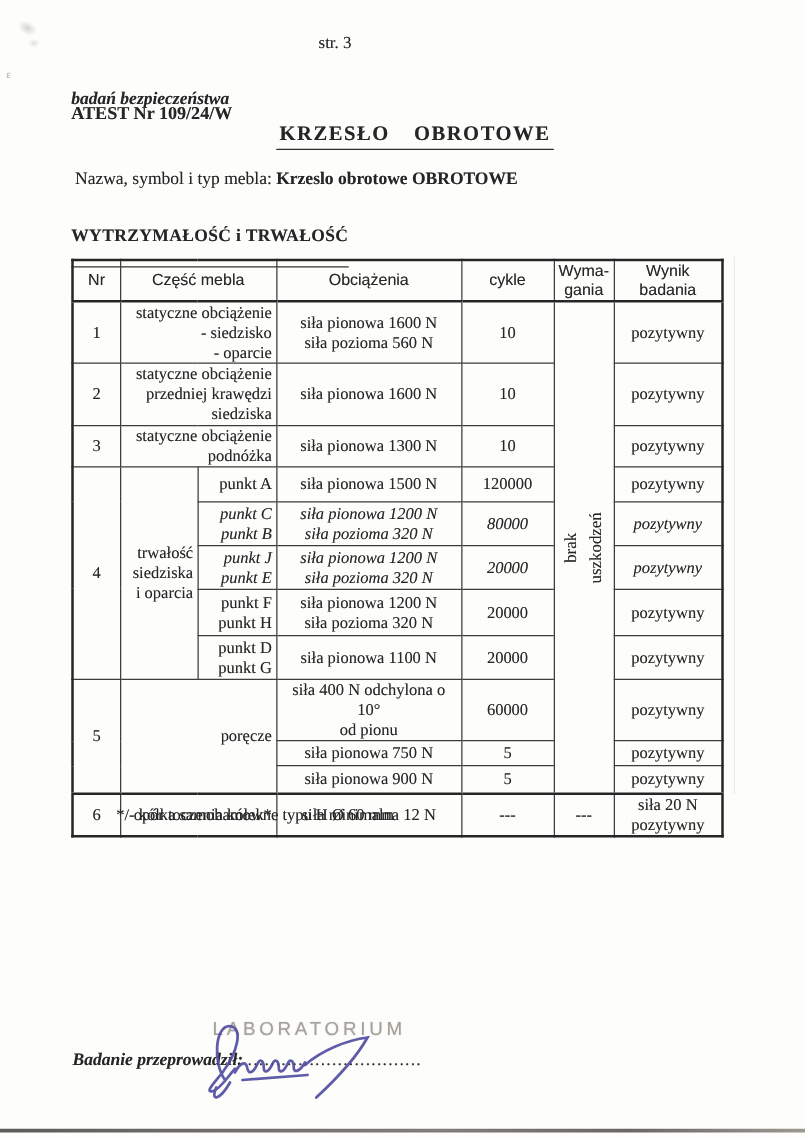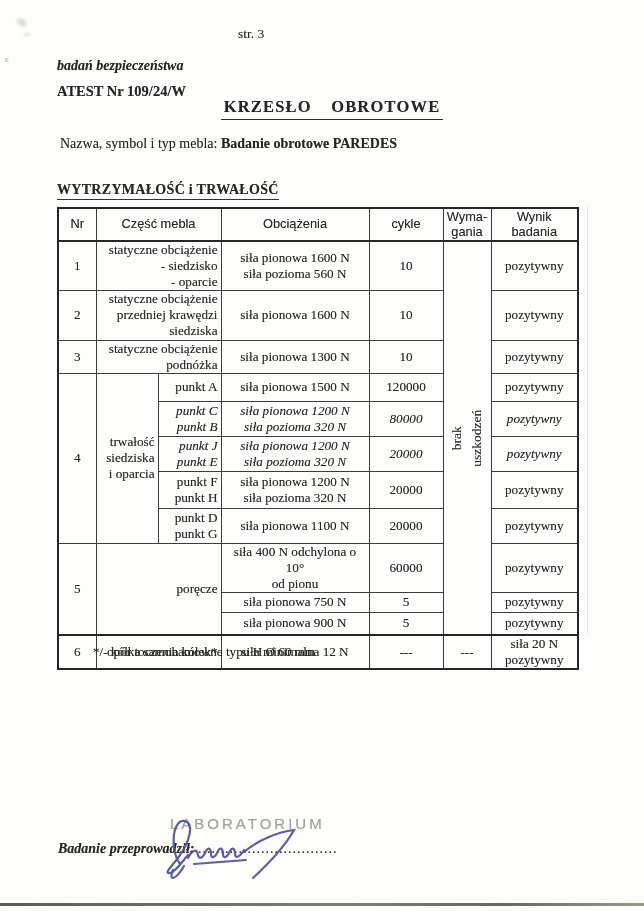--- a/index.html
+++ b/index.html
@@ -4,35 +4,35 @@
 <style>
   html,body{margin:0;padding:0;}
   body{
     width:644px;height:911px;background:#fdfdfb;overflow:hidden;
     font-family:"Liberation Serif", serif;color:#262626;
   }
   .page{position:absolute;left:0;top:0;width:644px;height:911px;
     text-shadow:0 0 .4px rgba(50,50,50,.45);}
 
   
-  .page-num{position:absolute;left:238px;top:26px;width:60px;
+  .page-num{position:absolute;left:238px;top:26px;width:60px;text-align:center;
     font-size:13.5px;}
   .atest-no{position:absolute;left:57px;top:40px;font-size:14.5px;font-weight:bold;margin-top:43px;}
-  .atest-sub{position:absolute;left:57px;top:58px;font-size:14px;font-style:italic;font-weight:600;}
+  .atest-sub{position:absolute;left:57px;top:72px;font-size:14px;font-style:italic;font-weight:600;}
 
   .title-wrap{position:absolute;left:0;right:0;top:97px;text-align:center;margin-left:20px;}
   .doc-title{display:inline-block;font-size:16.5px;font-weight:600;letter-spacing:1.2px;
     word-spacing:14px;border-bottom:1.6px solid #2e2e2e;padding:0 3px 2px 3px;}
 
   .subject{position:absolute;left:60px;top:136px;font-size:14px;}
   .subject .lbl{}
   .subject .val{font-weight:bold;}
 
   .section-heading{position:absolute;left:57px;top:182px;font-size:14px;font-weight:600;
-    letter-spacing:.3px;border-bottom:1.5px solid #333;padding-bottom:1px;}
+    letter-spacing:.3px;border-bottom:1.5px solid #333;padding-bottom:15px;}
 
   
   table.results{position:absolute;left:57px;top:207px;width:520px;
     border-collapse:collapse;table-layout:fixed;border:2px solid #262626;}
   .results td,.results th{border:1px solid #3c3c3c;padding:0 3px;overflow:hidden;
     vertical-align:middle;font-size:13px;line-height:1.22;color:#272727;}
   .results thead th{font-family:"Liberation Sans", sans-serif;font-weight:400;
     font-size:12.8px;border-bottom:2px solid #262626;text-align:center;line-height:1.15;}
   .results td{font-family:"Liberation Serif", serif;font-size:13.2px;}
   .ctr{text-align:center;}
@@ -84,21 +84,21 @@
   <div class="page-num">str. 3</div>
   <div class="atest-no">ATEST Nr 109/24/W</div>
   <div class="atest-sub">badań bezpieczeństwa</div>
 
   <div class="title-wrap">
     <span class="doc-title">KRZESŁO OBROTOWE</span>
   </div>
 
   <div class="subject">
     <span class="lbl">Nazwa, symbol i typ mebla:</span>
-    <span class="val">Badanie obrotowe PAREDES</span>
+    <span class="val">Krzeslo obrotowe OBROTOWE</span>
   </div>
 
   <div class="section-heading">WYTRZYMAŁOŚĆ i TRWAŁOŚĆ</div>
 
   <table class="results">
     <colgroup>
       <col style="width:38px">
         <col style="width:62px">
         <col style="width:63px">
       <col style="width:148px">

